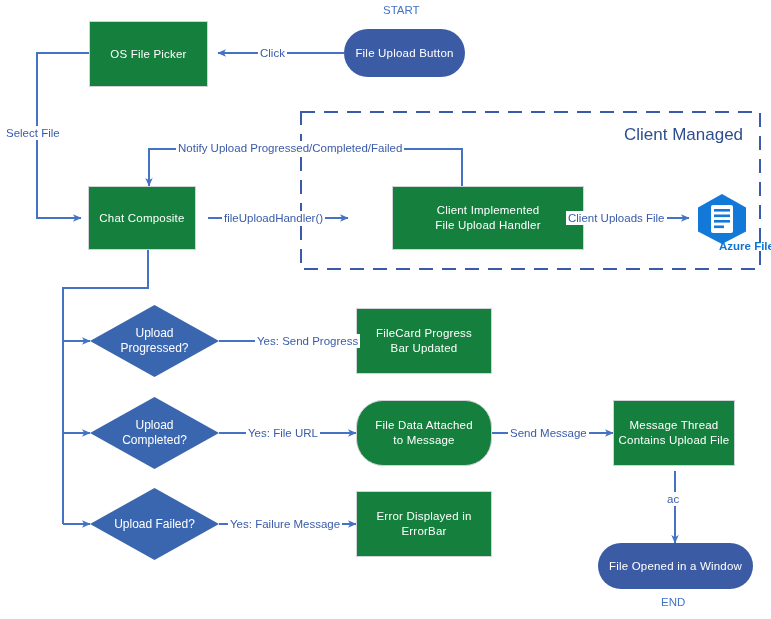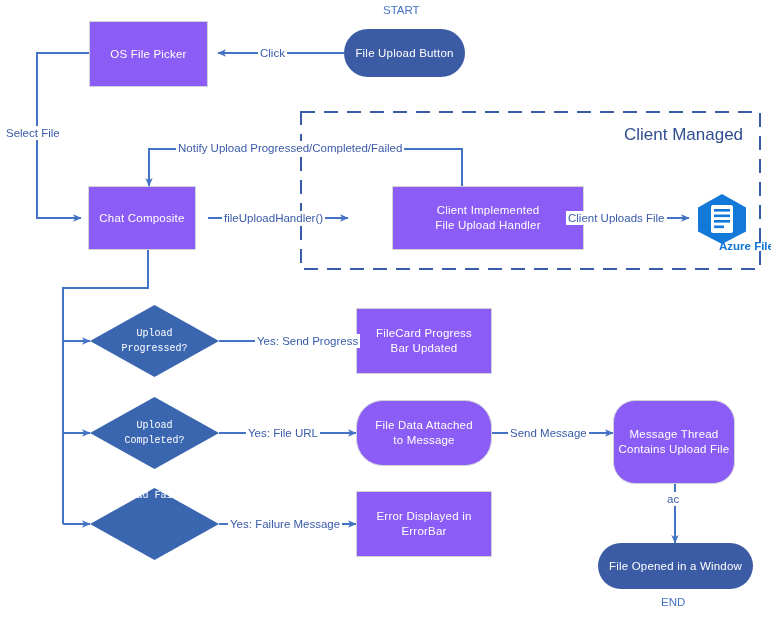--- a/index.html
+++ b/index.html
@@ -30,42 +30,42 @@
     display: flex;
     align-items: center;
     justify-content: center;
     text-align: center;
     color: #ffffff;
     font-size: 11.5px;
     line-height: 15px;
     letter-spacing: 0.2px;
   }
   .rect {
-    background: #8b5cf6;
+    background: #15803d;
     border: 1px solid #d0d3d8;
   }
   .terminator {
     background: #3B5BA5;
     border-radius: 999px;
   }
   .diamond-wrap {
     position: absolute;
   }
   .diamond-label {
     position: absolute;
     left: 0; top: 0;
     width: 100%; height: 100%;
     display: flex;
+    align-items: center;
     justify-content: center;
     text-align: center;
     color: #ffffff;
-    font-size: 10px;
+    font-size: 12px;
     line-height: 15px;
     pointer-events: none;
-    font-family: Liberation Mono, monospace;
   }
   .edge-label {
     position: absolute;
     color: #3A5BA9;
     font-size: 11.5px;
     line-height: 14px;
     white-space: nowrap;
     background: #ffffff;
     padding: 0 2px;
   }
@@ -208,21 +208,21 @@
   <div class="node rect" style="left:356px; top:400px; width:136px; height:66px; flex-direction:column;border-radius:27px;">
     <span>File Data Attached</span>
     <span>to Message</span>
   </div>
 
   <div class="node rect" style="left:356px; top:491px; width:136px; height:66px; flex-direction:column;">
     <span>Error Displayed in</span>
     <span>ErrorBar</span>
   </div>
 
-  <div class="node rect" style="left:613px; top:400px; width:122px; height:84px; flex-direction:column;border-radius:22px;">
+  <div class="node rect" style="left:613px; top:400px; width:122px; height:66px; flex-direction:column;">
     <span>Message Thread</span>
     <span>Contains Upload File</span>
   </div>
 
   <div class="node terminator" style="left:598px; top:543px; width:155px; height:46px;">
     <span>File Opened in a Window</span>
   </div>
 
   <div class="free-label" style="left:661px; top:596px;">END</div>
 

